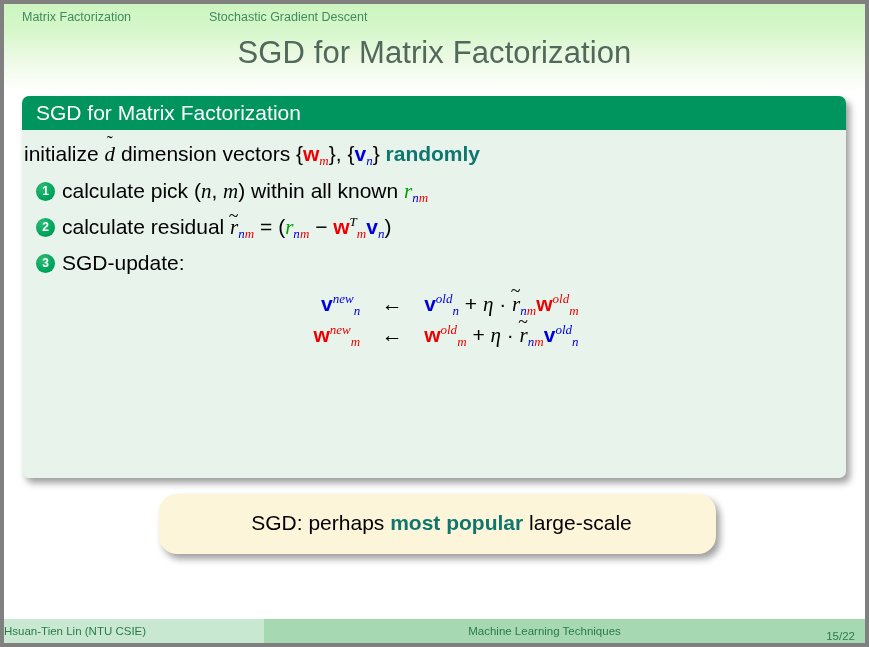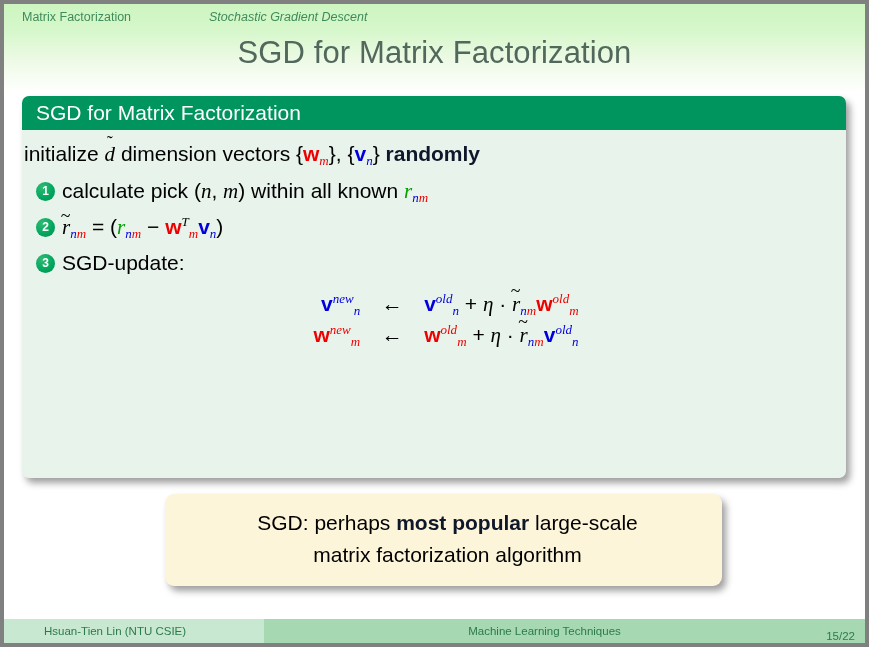--- a/index.html
+++ b/index.html
@@ -40,21 +40,20 @@
     color: #3f8b5c;
     white-space: nowrap;
   }
   .crumb-1 {
     position: absolute;
     left: 18px; top: 0;
   }
   .crumb-2 {
     position: absolute;
     left: 205px; top: 0;
-    font-style: italic;
     text-align: right;
   }
   .slide-title {
     position: absolute;
     left: 0; top: 31px;
     width: 861px;
     text-align: center;
     font-size: 31px;
     color: #52685c;
     letter-spacing: 0.1px;
@@ -95,21 +94,21 @@
     line-height: 31px;
     white-space: nowrap;
   }
 
   
   .it { font-family: "Liberation Serif", serif; font-style: italic; }
   .bf { font-weight: bold; }
   .red { color: #ee0000; }
   .blue { color: #0000dd; }
   .green { color: #00a000; }
-  .orange { color: #0f172a; }
+  .orange { color: #0f766e; }
   sub, sup {
     font-size: 0.62em;
     line-height: 0;
   }
   sub { vertical-align: -0.32em; }
   sup { vertical-align: 0.60em; }
   .vec {
     font-family: "Liberation Sans", sans-serif;
     font-weight: bold;
     font-style: normal;
@@ -177,24 +176,24 @@
     row-gap: 6px;
     font-size: 21px;
   }
   .eqn .lhs { text-align: right; margin-left: 36px; }
   .eqn .arr { text-align: center; }
   .eqn .rhs { text-align: right; white-space: nowrap; }
 
   
   .callout {
     position: absolute;
-    left: 161px;
+    left: 155px;
     top: 490px;
     width: 557px;
-    border-radius: 9px;
+    border-radius: 18px;
     background: #fdf5d9;
     box-shadow: 4px 5px 7px rgba(0,0,0,0.38);
     padding: 13px 10px 15px 18px;
     box-sizing: border-box;
     text-align: center;
     font-size: 21px;
     line-height: 32px;
     color: #000000;
   }
 
@@ -210,21 +209,20 @@
     color: #2c7a4a;
   }
   .footer-left {
     position: absolute;
     left: 0; top: 0;
     width: 260px;
     height: 24px;
     background: #c8e8d1;
     display: flex;
     align-items: center;
-    padding-left: 40px;
     box-sizing: border-box;
   }
   .footer-center {
     position: absolute;
     left: 260px; top: 0;
     width: 561px;
     height: 24px;
     display: flex;
     align-items: center;
     justify-content: center;
@@ -273,20 +271,21 @@
         <li>
           <span class="num">1</span>
           <span>calculate pick</span>
           <span>(</span><span class="it">n</span><span>,</span>&nbsp;<span class="it">m</span><span>)</span>
           <span>within all known</span>
           <span class="it green">r</span><sub class="it blue">n</sub><sub class="it red">m</sub>
         </li>
 
         <li>
           <span class="num">2</span>
+          <span>calculate residual</span>
           <span class="it tilde-r"><span class="tl">~</span><span>r</span></span><sub class="it blue">n</sub><sub class="it red">m</sub>
           <span>=</span>
           <span>(</span><span class="it green">r</span><sub class="it blue">n</sub><sub class="it red">m</sub>
           <span>−</span>
           <span class="vec red">w</span><sup class="it">T</sup><sub class="it red">m</sub><span class="vec blue">v</span><sub class="it blue">n</sub><span>)</span>
         </li>
 
         <li>
           <span class="num">3</span>
           <span>SGD-update:</span>
@@ -323,21 +322,20 @@
 
     </div>
   </div>
 
   <div class="callout">
     <div>
       <span>SGD: perhaps</span>
       <span class="orange bf">most popular</span>
       <span>large-scale</span>
     </div>
-    <div>matrix factorization algorithm</div>
   </div>
 
   <div class="footer">
     <div class="footer-left">Hsuan-Tien Lin  (NTU CSIE)</div>
     <div class="footer-center">Machine Learning Techniques</div>
     <div class="footer-right">15/22</div>
   </div>
 
 </div>
 

